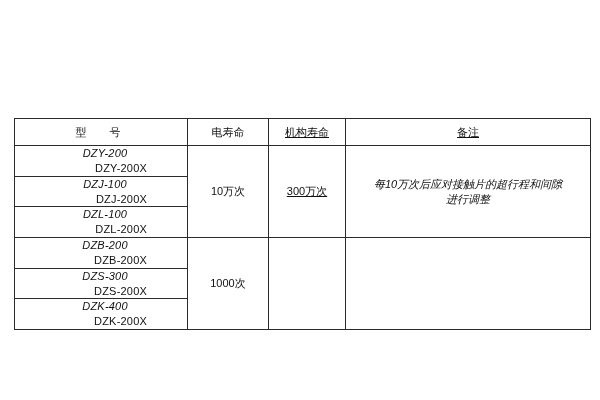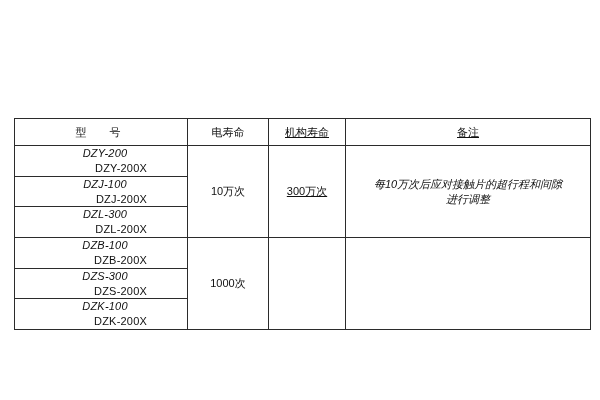--- a/index.html
+++ b/index.html
@@ -96,43 +96,43 @@
       </tr>
 
       <tr>
         <td class="model-cell">
           <span class="m1">DZJ-100</span><span class="m2">DZJ-200X</span>
         </td>
       </tr>
 
       <tr>
         <td class="model-cell">
-          <span class="m1">DZL-300</span><span class="m2">DZL-200X</span>
+          <span class="m1">DZL-100</span><span class="m2">DZL-200X</span>
         </td>
       </tr>
 
       <tr>
         <td class="model-cell">
-          <span class="m1">DZB-100</span><span class="m2">DZB-200X</span>
+          <span class="m1">DZB-200</span><span class="m2">DZB-200X</span>
         </td>
         <td class="col-elec" rowspan="3">1000次</td>
         <td class="col-mech blank" rowspan="3"></td>
         <td class="remark-cell blank" rowspan="3">
           <span class="line"></span>
         </td>
       </tr>
 
       <tr>
         <td class="model-cell">
           <span class="m1">DZS-300</span><span class="m2">DZS-200X</span>
         </td>
       </tr>
 
       <tr>
         <td class="model-cell">
-          <span class="m1">DZK-100</span><span class="m2">DZK-200X</span>
+          <span class="m1">DZK-400</span><span class="m2">DZK-200X</span>
         </td>
       </tr>
 
     </tbody>
   </table>
 
 </div>
 
 </body></html>

